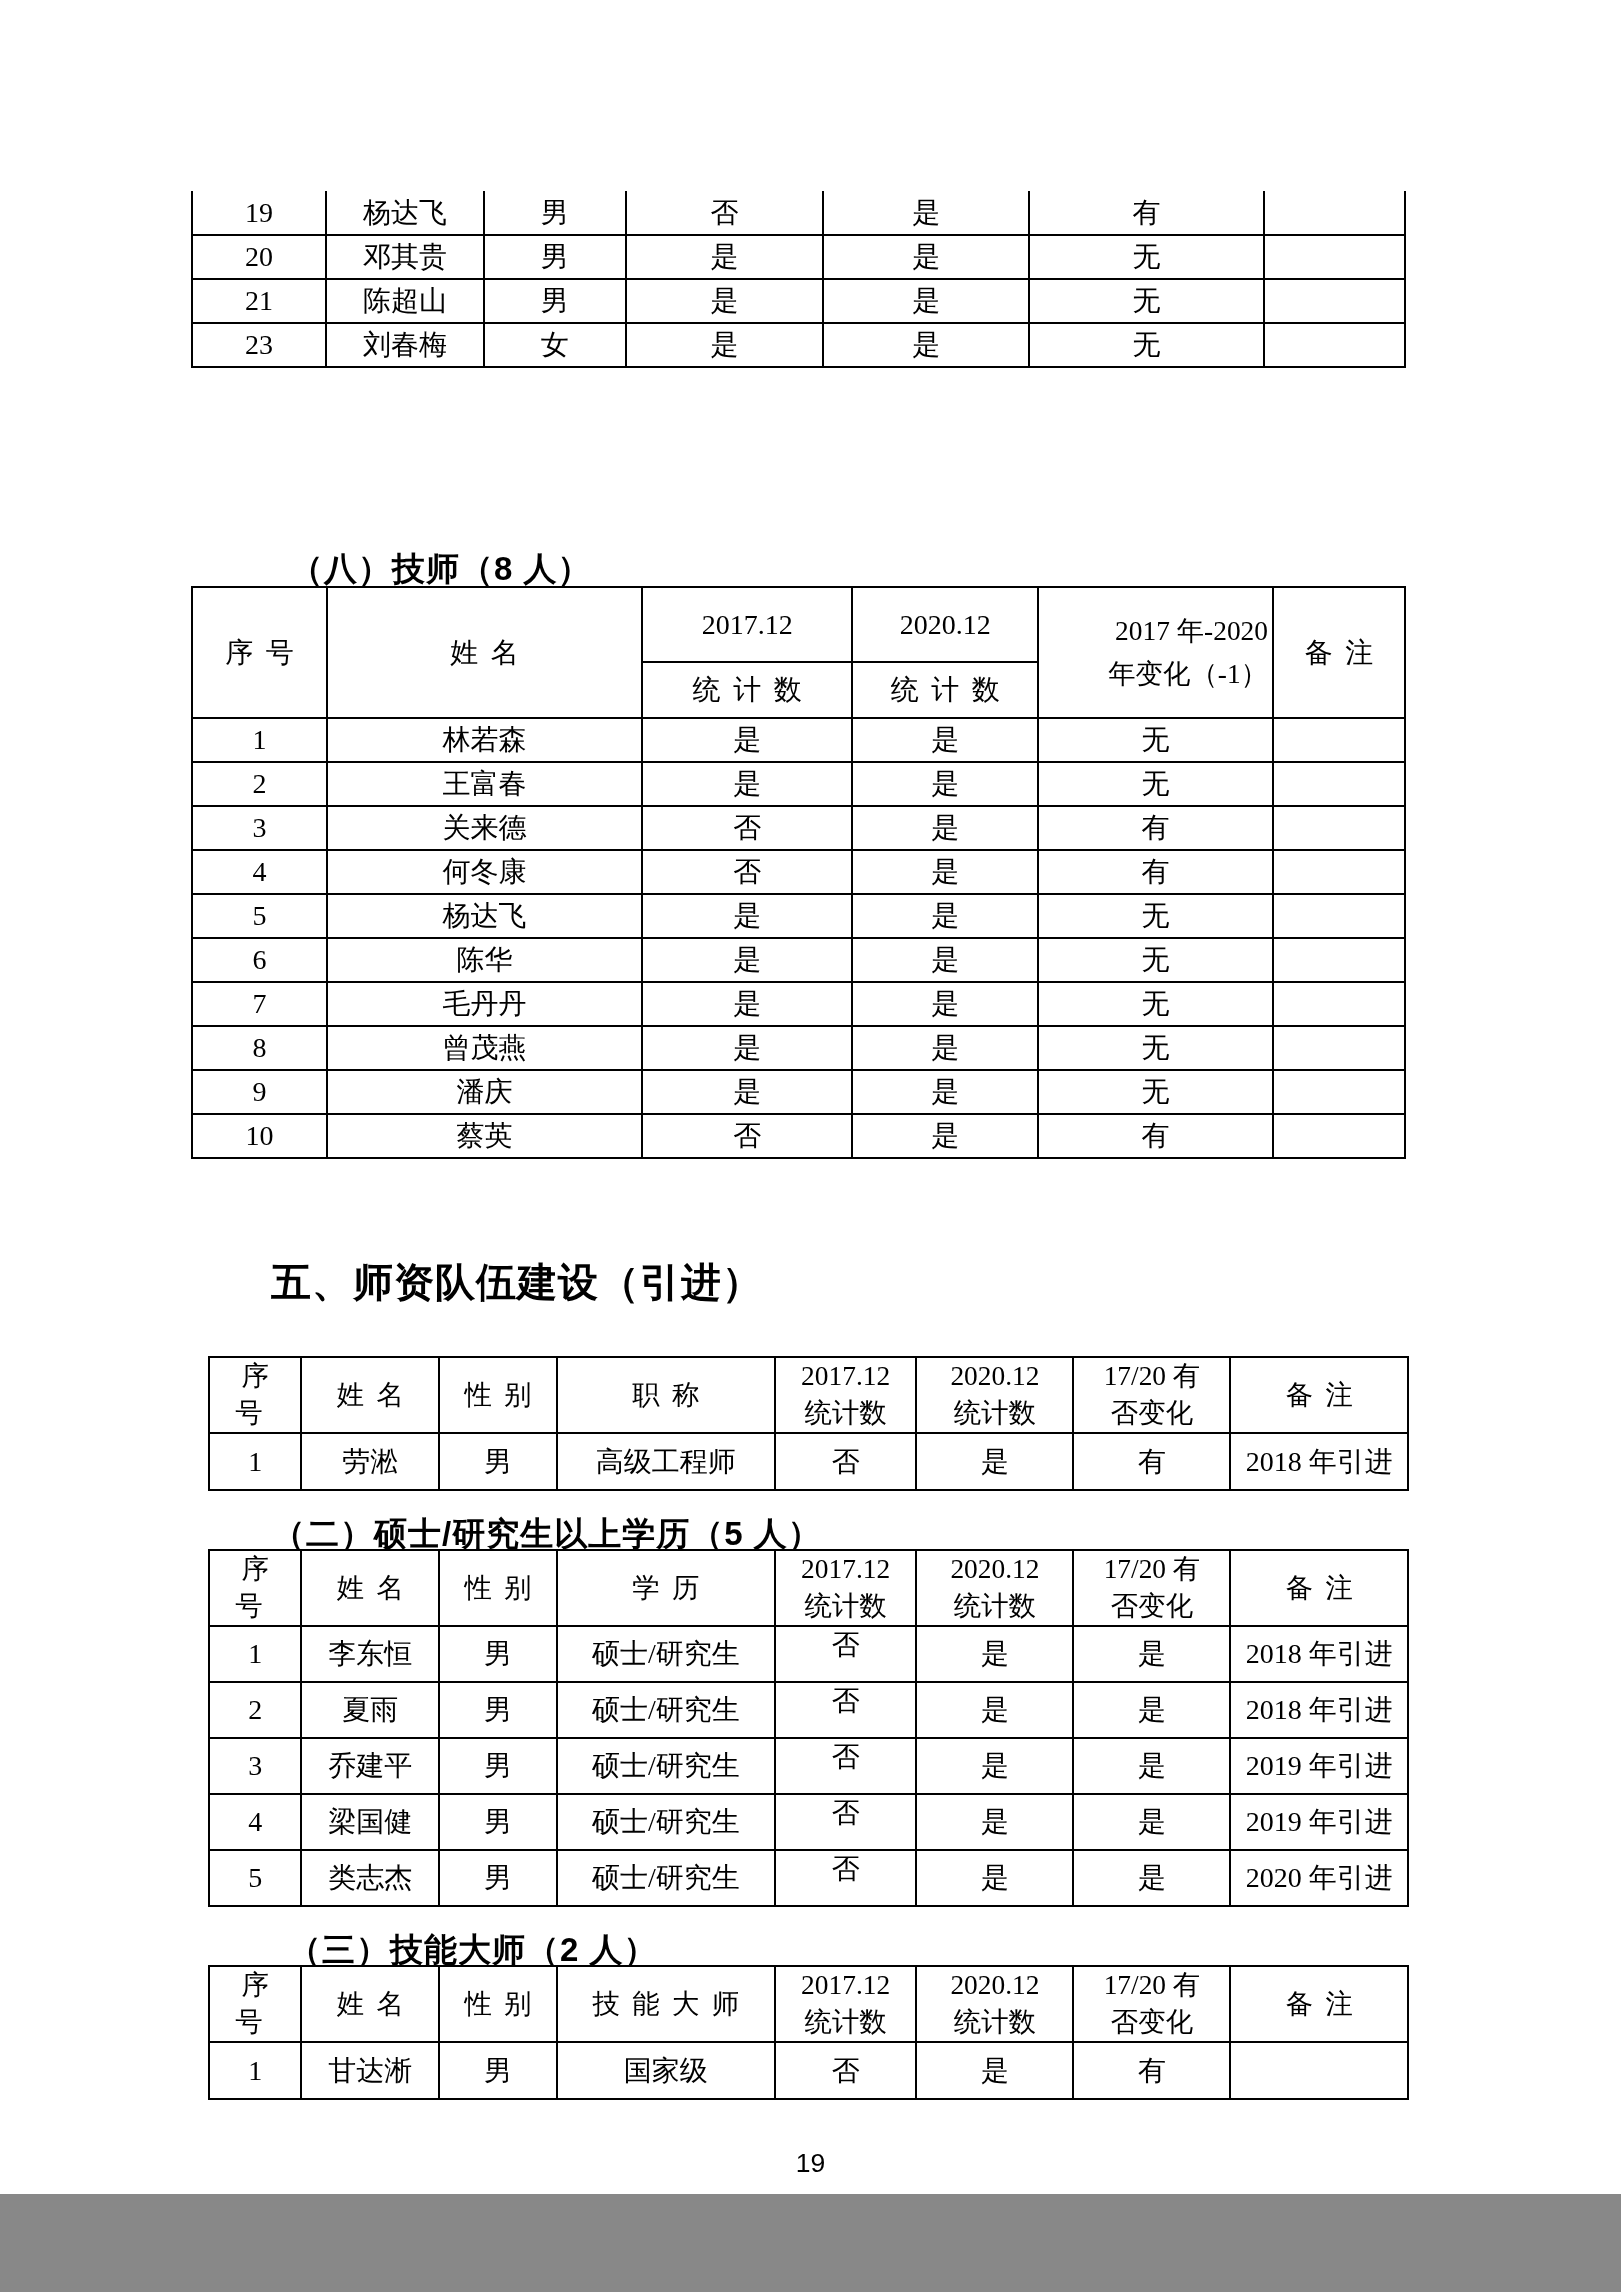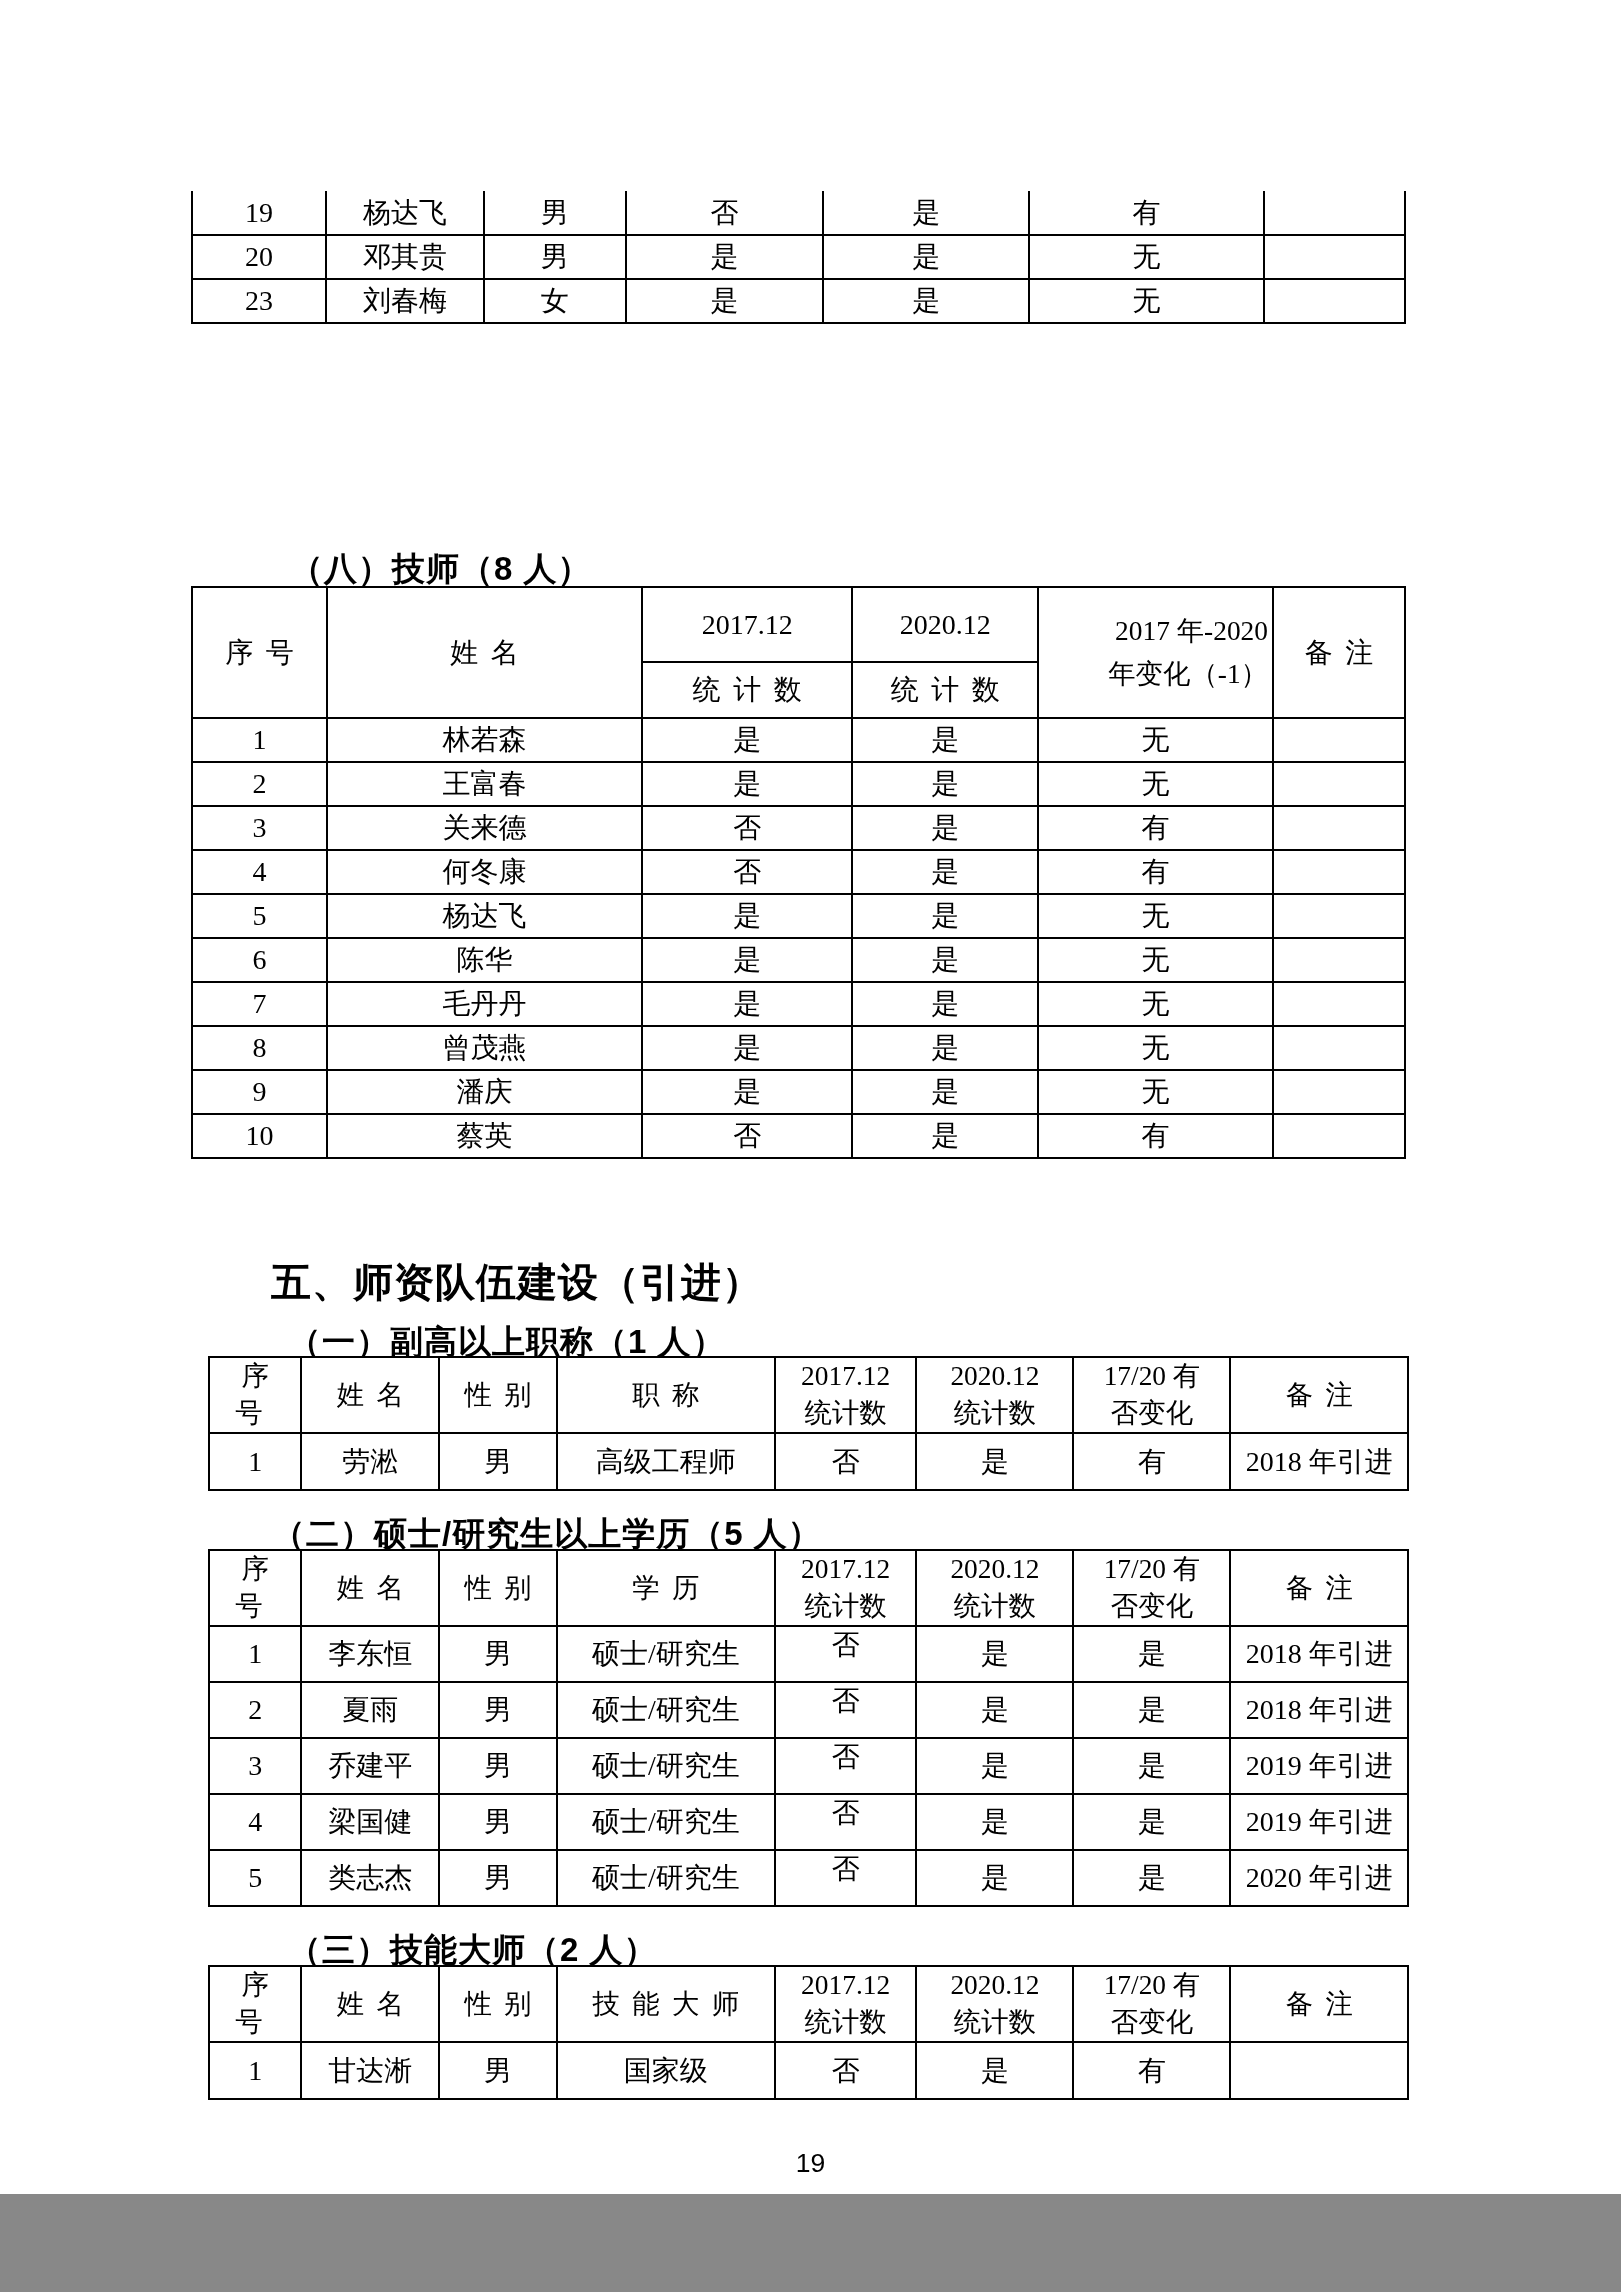--- a/index.html
+++ b/index.html
@@ -91,20 +91,29 @@
         <tr>
           <td>20</td>
           <td>邓其贵</td>
           <td>男</td>
           <td>是</td>
           <td>是</td>
           <td>无</td>
           <td></td>
         </tr>
         <tr>
+          <td>21</td>
+          <td>陈超山</td>
+          <td>男</td>
+          <td>是</td>
+          <td>是</td>
+          <td>无</td>
+          <td></td>
+        </tr>
+        <tr>
           <td>23</td>
           <td>刘春梅</td>
           <td>女</td>
           <td>是</td>
           <td>是</td>
           <td>无</td>
           <td></td>
         </tr>
       </tbody>
   </table>
@@ -214,21 +223,20 @@
           <td>否</td>
           <td>是</td>
           <td>有</td>
           <td></td>
         </tr>
       </tbody>
   </table>
 
   <div class="heading h-sec5">五、师资队伍建设（引进）</div>
 
-  <div class="heading h-sub1">（一）副高以上职称（1 人）</div>
   <table class="tbl-sub tbl-sub1">
     <colgroup>
       <col style="width:7.7%">
         <col style="width:11.5%">
         <col style="width:9.8%">
         <col style="width:18.2%">
       <col style="width:11.8%">
         <col style="width:13.1%">
         <col style="width:13.1%">
         <col style="width:14.8%">

